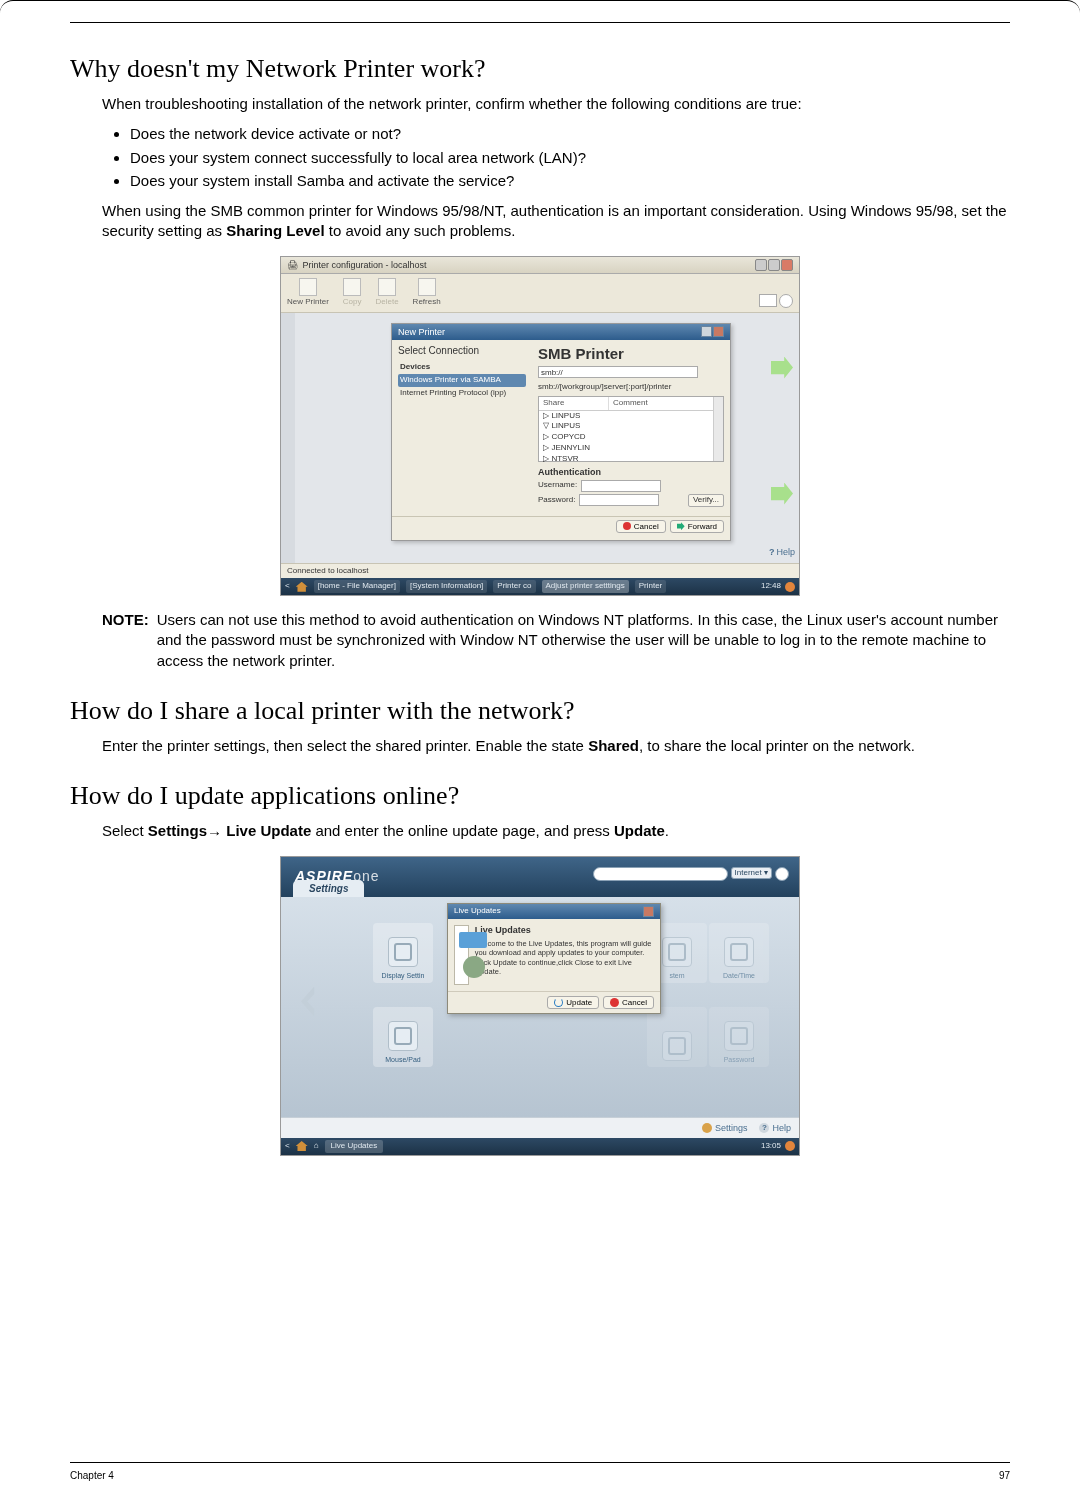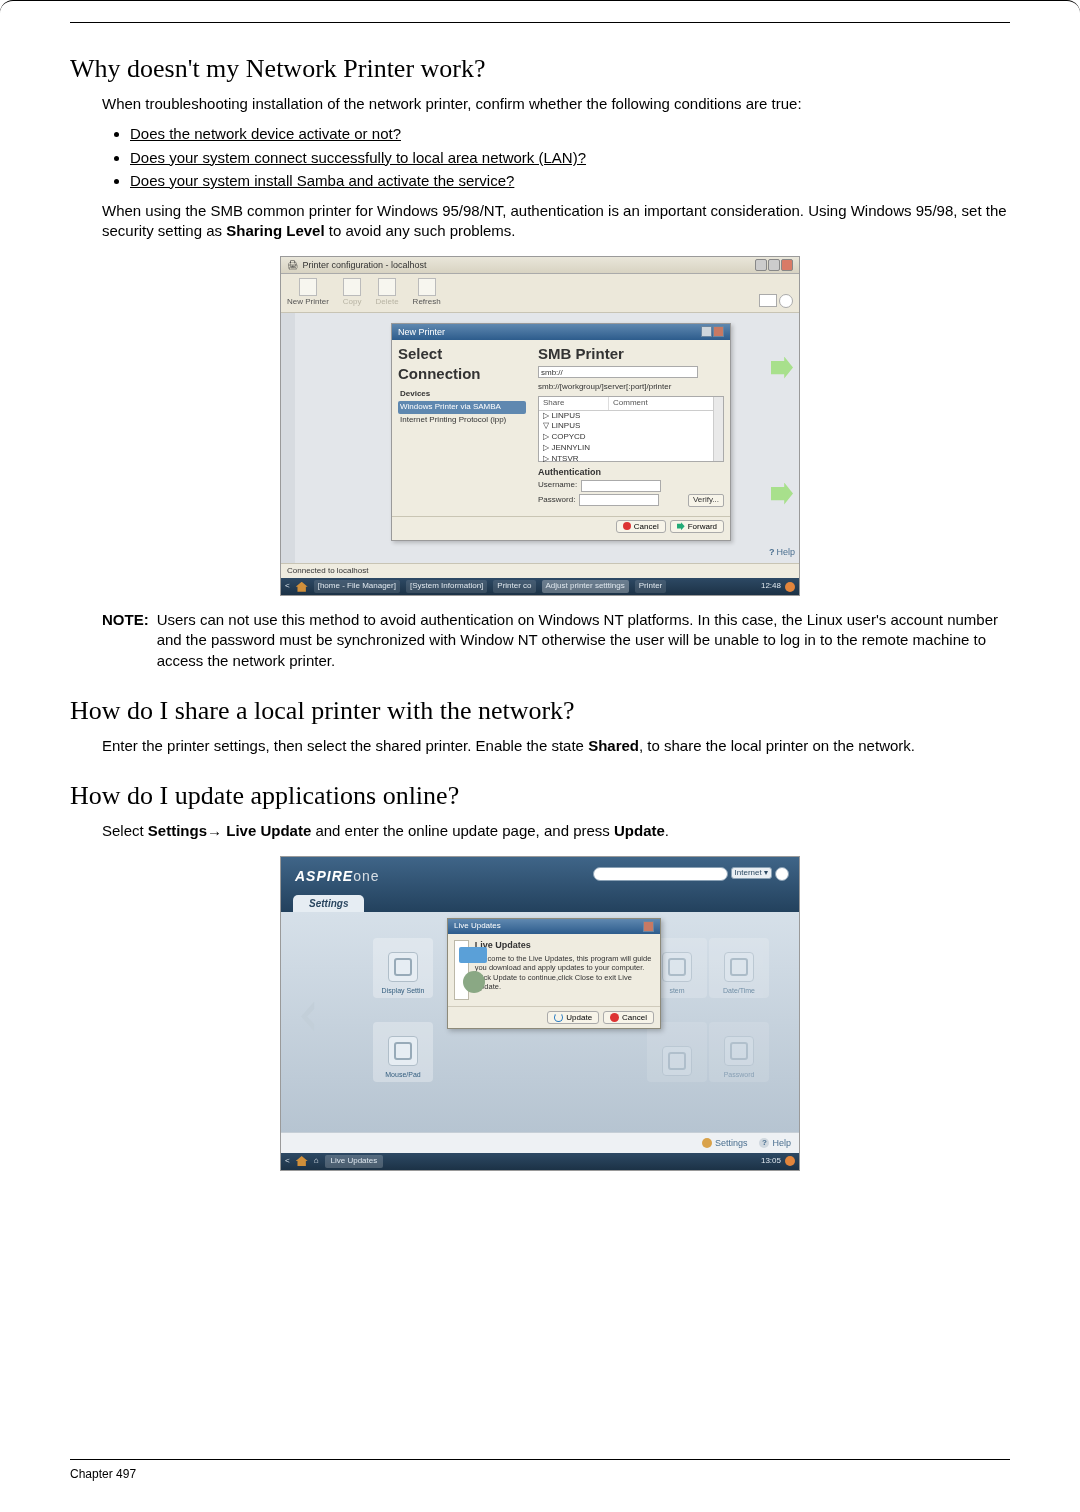--- a/index.html
+++ b/index.html
@@ -24,31 +24,31 @@
   .rule { border-top: 1px solid #000; margin-bottom: 28px; }
   h2.section {
     font-family: Georgia, "Times New Roman", serif;
     font-weight: normal;
     font-size: 26px;
     margin: 22px 0 8px 0;
   }
   .body-indent { margin-left: 32px; }
   p { margin: 8px 0 10px 0; }
   ul.bullets { margin: 6px 0 10px 0; padding-left: 60px; }
-  ul.bullets li { margin: 3px 0; text-decoration: underline; }
+  ul.bullets li { margin: 3px 0; }
   b { font-weight: bold; }
 
   .note-block { display:flex; margin: 14px 0 10px 32px; }
   .note-label { font-weight: bold; white-space: nowrap; padding-right: 8px; }
   .note-body { }
 
   .arrow { font-family: Arial; }
 
   
-  .footer { position: absolute; left:70px; right:70px; bottom: 30px; border-top:1px solid #000; padding-top:6px; display:flex; font-size:12px; }
+  .footer { position: absolute; left:70px; right:70px; bottom: 30px; border-top:1px solid #000; padding-top:6px; display:flex; justify-content:space-between; font-size:10px; }
 
   
   .fig1 {
     width: 520px;
     margin: 14px auto 10px auto;
     font-size: 9px;
     color:#333;
     border:1px solid #9a9a9a;
     background:#eef1f5;
   }
@@ -79,21 +79,21 @@
   .fig1 .inner {
     position:absolute; left:110px; top:10px; width:340px; height:218px;
     background:#efece0; border:1px solid #9a9a9a; box-shadow:2px 2px 4px rgba(0,0,0,.2);
   }
   .fig1 .inner .ititle{ background:linear-gradient(#5f88b0,#2d5c8c); color:#fff; font-size:9px; padding:2px 6px; display:flex; align-items:center;}
   .fig1 .inner .ititle .wicons{margin-left:auto;display:flex;gap:1px;}
   .fig1 .inner .ititle .wicons span{width:11px;height:11px;background:#cfd6dc;border:1px solid #6a85a0;display:inline-block;}
   .fig1 .inner .ititle .wicons .xclose{background:#c77963;}
   .fig1 .inner .body{ display:flex; height:176px;}
   .fig1 .inner .leftpane{ width:140px; padding:4px 6px;}
-  .fig1 .inner .leftpane .hdr{font-weight:bold; font-size:15px;}
+  .fig1 .inner .leftpane .hdr{font-weight:normal; font-size:10px;}
   .fig1 .inner .leftpane .grp{margin-top:4px;}
   .fig1 .inner .leftpane .sel{ background:#5f88b0; color:#fff; padding:1px 2px; border-radius:2px; font-size:8px;}
   .fig1 .inner .leftpane .row{font-size:8px; padding:1px 2px;}
   .fig1 .inner .rightpane{ flex:1; padding:4px 6px;}
   .fig1 .inner .rightpane .hdr{font-weight:bold; font-size:15px;}
   .fig1 .inner .rightpane .inp{ border:1px solid #aaa; background:#fff; height:12px; padding:0 2px; font-size:8px; line-height:12px;}
   .fig1 .inner .rightpane .smburi{margin:2px 0 4px; width:160px;}
   .fig1 .inner .rightpane .hint{font-size:8px; color:#333;}
   .fig1 .inner .rightpane .listbox{ margin-top:3px; border:1px solid #aaa; background:#fff; height:66px; position:relative; font-size:8px;}
   .fig1 .inner .rightpane .listbox .lh{ display:flex; border-bottom:1px solid #ccc; color:#555;}
@@ -113,21 +113,21 @@
   .fig1 .statusbar{ background:#efece0; border-top:1px solid #c8c4b4; padding:2px 6px; font-size:8px;}
   .fig1 .taskbar{ background:linear-gradient(#2d4964,#1c3246); color:#dfe7ee; font-size:8px; padding:2px 4px; display:flex; align-items:center; gap:6px;}
   .fig1 .taskbar .task{ background:rgba(255,255,255,.12); padding:1px 4px; border-radius:2px;}
   .fig1 .taskbar .task.active{ background:rgba(255,255,255,.3);}
   .fig1 .taskbar .right{ margin-left:auto; display:flex; gap:4px; align-items:center;}
   .fig1 .home{ width:12px;height:10px;background:#d08f3a; clip-path:polygon(50% 0,100% 50%,85% 50%,85% 100%,15% 100%,15% 50%,0 50%);} 
   .fig1 .power{ width:10px;height:10px;border-radius:50%;background:#e2853c;}
 
   
   .fig2{ width:520px; margin:14px auto 10px auto; border:1px solid #9a9a9a; font-size:9px; color:#333; background:#eef1f5;}
-  .fig2 .top{ background:linear-gradient(#3f6588,#23415d); height:55px; position:relative; color:#fff;}
+  .fig2 .top{ background:linear-gradient(#3f6588,#23415d); height:40px; position:relative; color:#fff;}
   .fig2 .logo{ position:absolute; left:14px; top:10px; font-family:Arial; letter-spacing:1px;}
   .fig2 .logo .asp{ font-style:italic; font-weight:bold; font-size:14px;}
   .fig2 .logo .one{ font-size:14px; opacity:.8;}
   .fig2 .searchbar{ position:absolute; right:10px; top:10px; display:flex; align-items:flex-start; gap:3px;}
   .fig2 .searchbar .fld{ width:135px;height:14px;border:1px solid #8aa1b5;background:#fff;border-radius:7px;}
   .fig2 .searchbar .sel{ border:1px solid #8aa1b5;background:#e9eef3;border-radius:3px;padding:0 3px;font-size:8px;color:#2d4a63;}
   .fig2 .searchbar .mag{ width:14px;height:14px;border:1px solid #8aa1b5;border-radius:50%;background:#fff;}
   .fig2 .tabrow{ position:absolute; left:12px; bottom:0;}
   .fig2 .tabrow .tab{ display:inline-block; background:#e6edf3; color:#2a4660; padding:2px 16px 1px; border-radius:5px 5px 0 0; font-size:10px; font-style:italic; font-weight:bold;}
   .fig2 .deck{ background:linear-gradient(#d6e0e9,#b6c4d1); height:220px; position:relative;}

